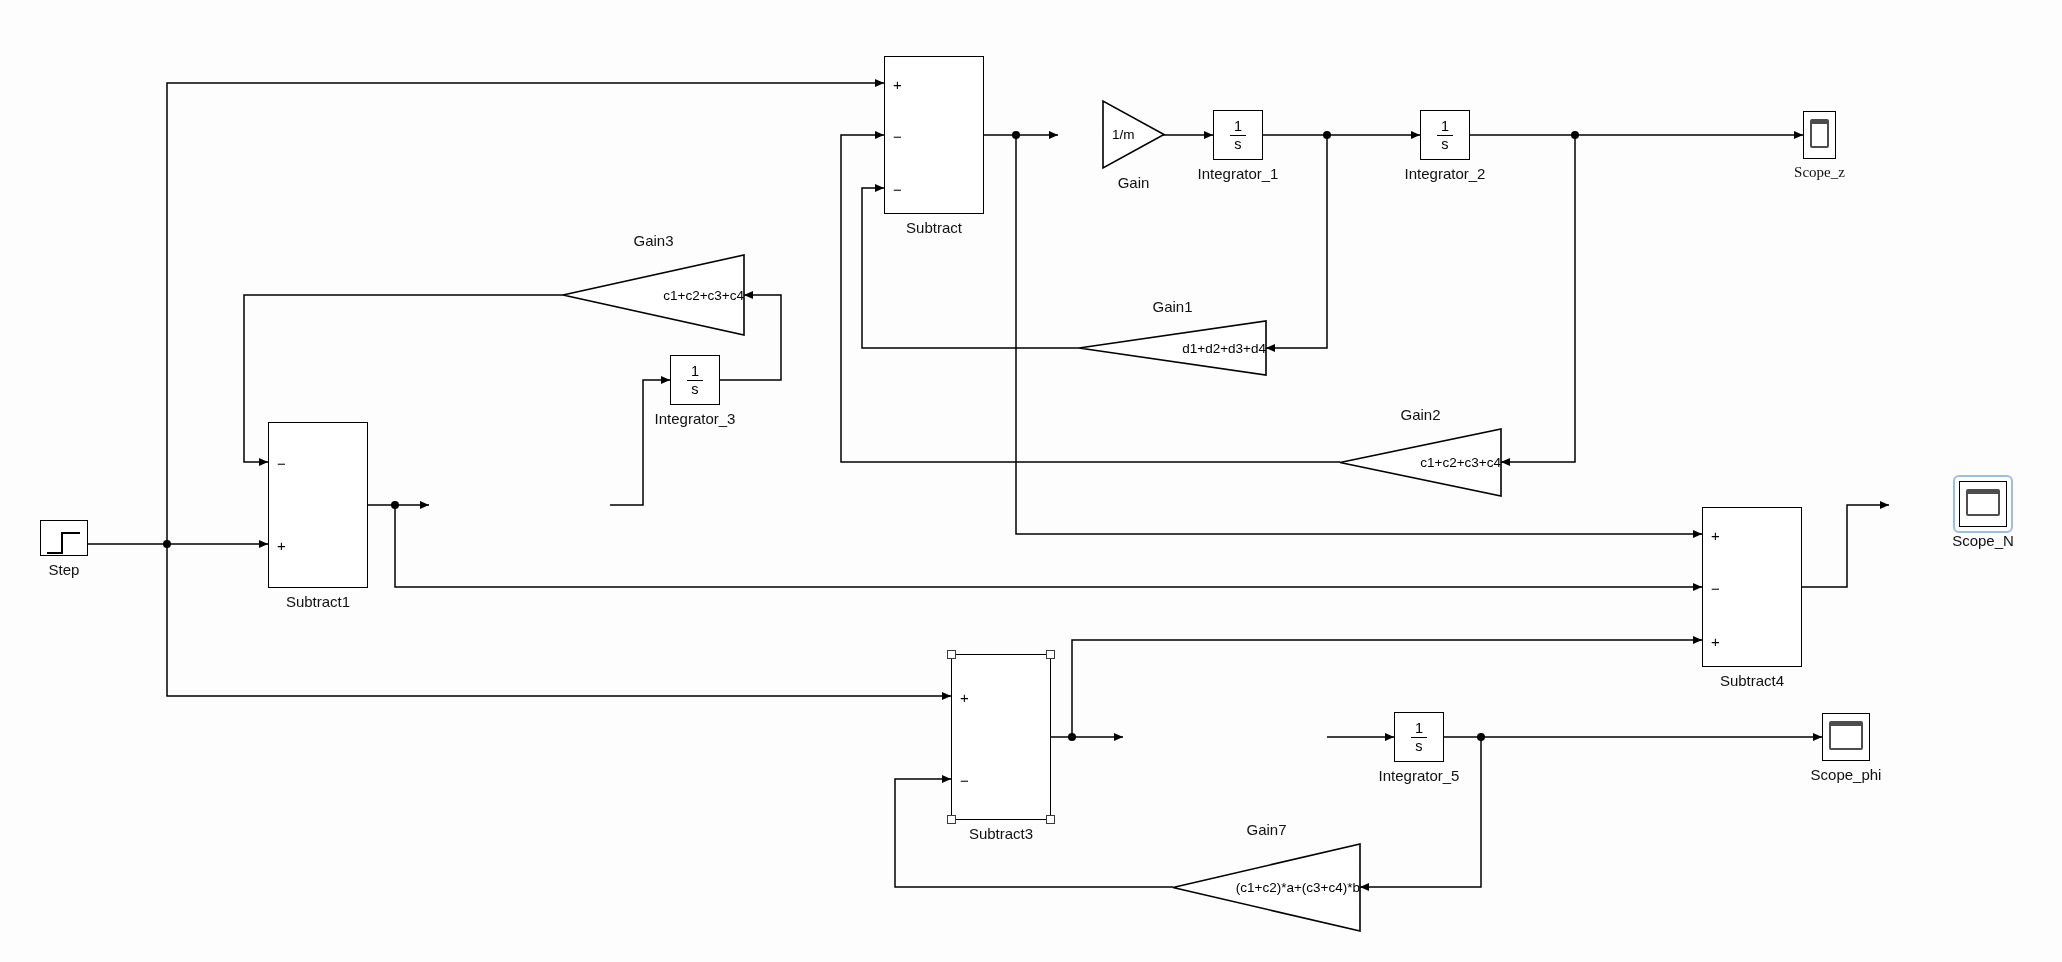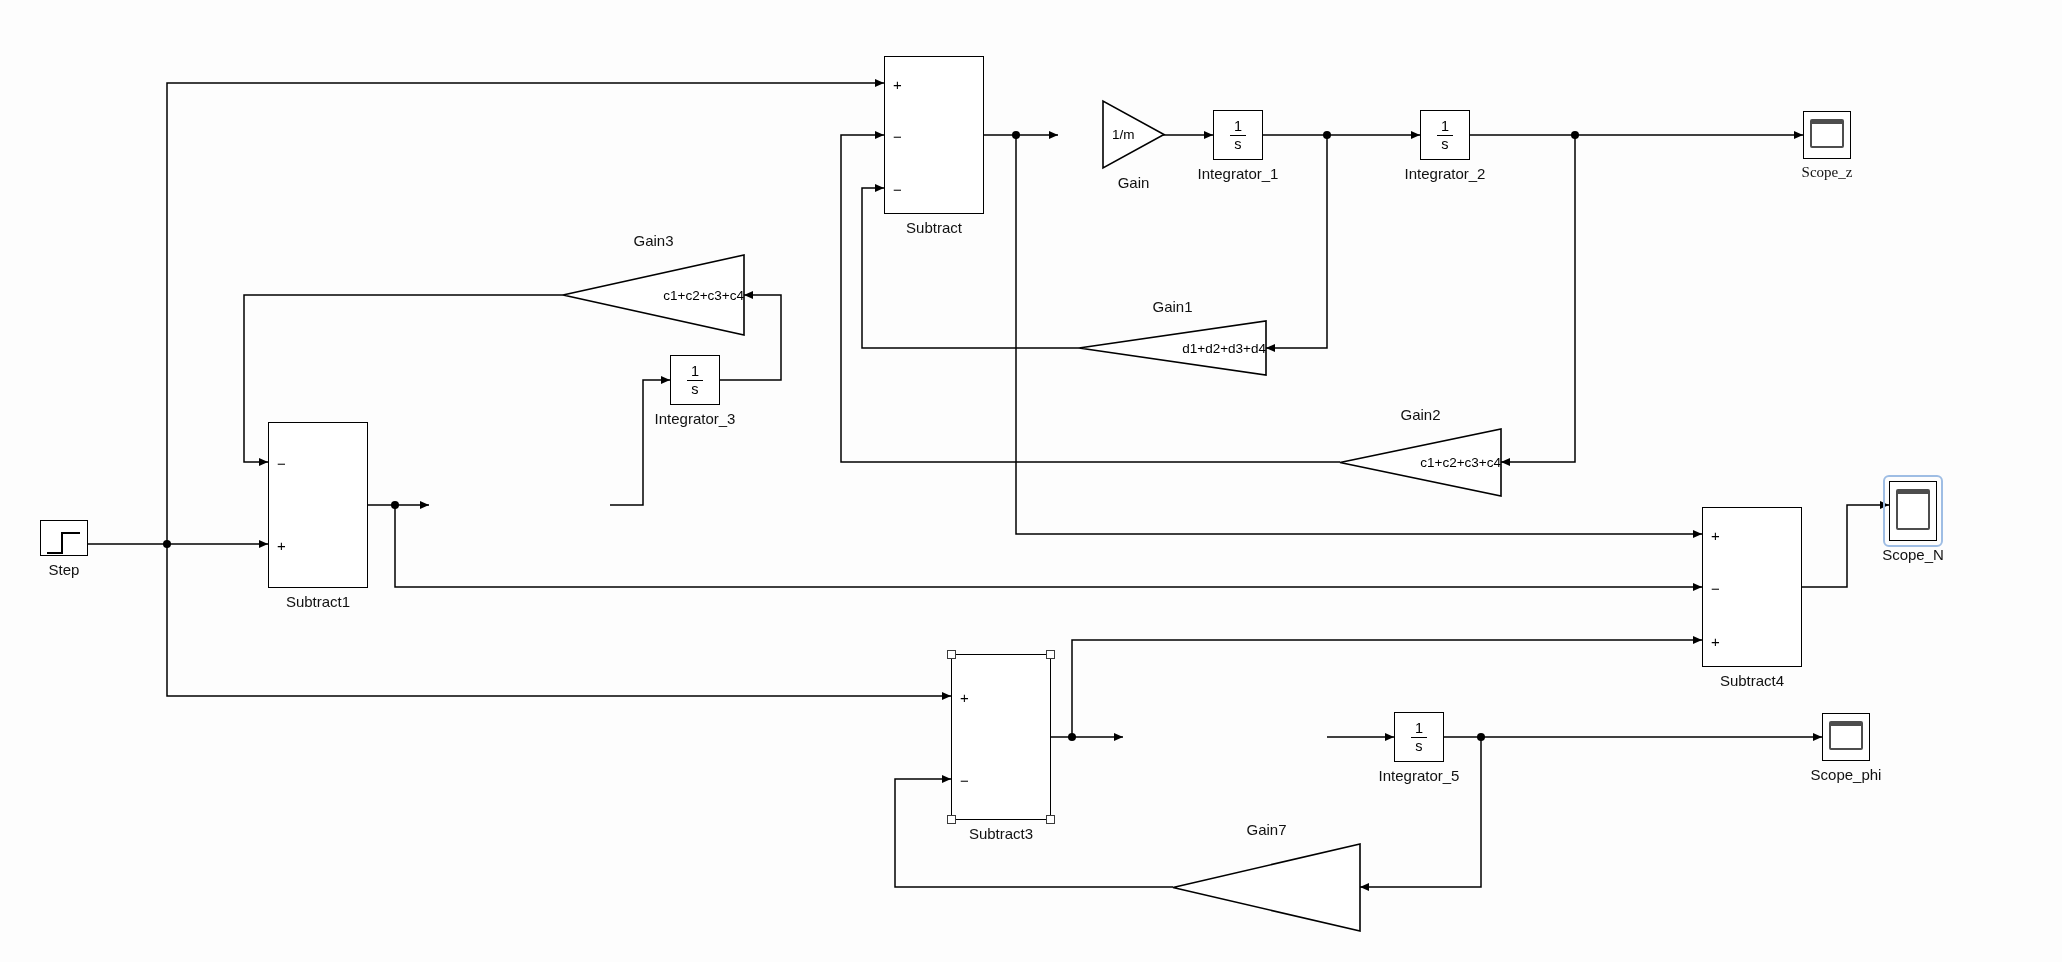--- a/index.html
+++ b/index.html
@@ -169,21 +169,21 @@
   </div>
 
   <div class="block integ" style="left:1420px; top:110px; width:50px; height:50px;">
     <div class="frac">
       <span class="num">1</span>
       <span class="den">s</span>
     </div>
     <div class="label below">Integrator_2</div>
   </div>
 
-  <div class="block scope" style="left:1803px; top:111px; width:48px; height:48px;font-family:Liberation Serif, serif;">
+  <div class="block scope" style="left:1803px; top:111px; width:33px; height:48px;font-family:Liberation Serif, serif;">
     <div class="screen"></div>
     <div class="label below">Scope_z</div>
   </div>
 
   <div class="gain left" style="left:1079px; top:321px; width:187px; height:54px;">
     <svg width="187" height="54" viewBox="0 0 187 54">
         <polygon points="187,0 187,54 0,27" fill="#fff" stroke="#000" stroke-width="1.6"></polygon>
       </svg>
     <span class="expr">d1+d2+d3+d4</span>
     <div class="label above">Gain1</div>
@@ -220,21 +220,21 @@
     <div class="label above">Gain3</div>
   </div>
 
   <div class="block sum" style="left:1702px; top:507px; width:100px; height:160px;">
     <span class="sign" style="top:27px;">+</span>
     <span class="sign" style="top:80px;">−</span>
     <span class="sign" style="top:133px;">+</span>
     <div class="label below">Subtract4</div>
   </div>
 
-  <div class="block scope" style="left:1889px; top:481px; width:48px; height:60px;">
+  <div class="block scope" style="left:1959px; top:481px; width:48px; height:46px;">
     <div class="sel-halo"></div>
     <div class="screen"></div>
     <div class="label below">Scope_N</div>
   </div>
 
   <div class="block sum" style="left:951px; top:654px; width:100px; height:166px;">
     <span class="sign" style="top:42px;">+</span>
     <span class="sign" style="top:125px;">−</span>
     <div class="handle tl"></div>
     <div class="handle tr"></div>
@@ -254,16 +254,17 @@
 
   <div class="block scope" style="left:1822px; top:713px; width:48px; height:48px;">
     <div class="screen"></div>
     <div class="label below">Scope_phi</div>
   </div>
 
   <div class="gain left" style="left:1173px; top:844px; width:187px; height:87px;">
     <svg width="187" height="87" viewBox="0 0 187 87">
         <polygon points="187,0 187,87 0,43.5" fill="#fff" stroke="#000" stroke-width="1.6"></polygon>
       </svg>
+    <span class="expr">(c1+c2)*a+(c3+c4)*b</span>
     <div class="label above">Gain7</div>
   </div>
 
 </div>
 
 </body></html>

